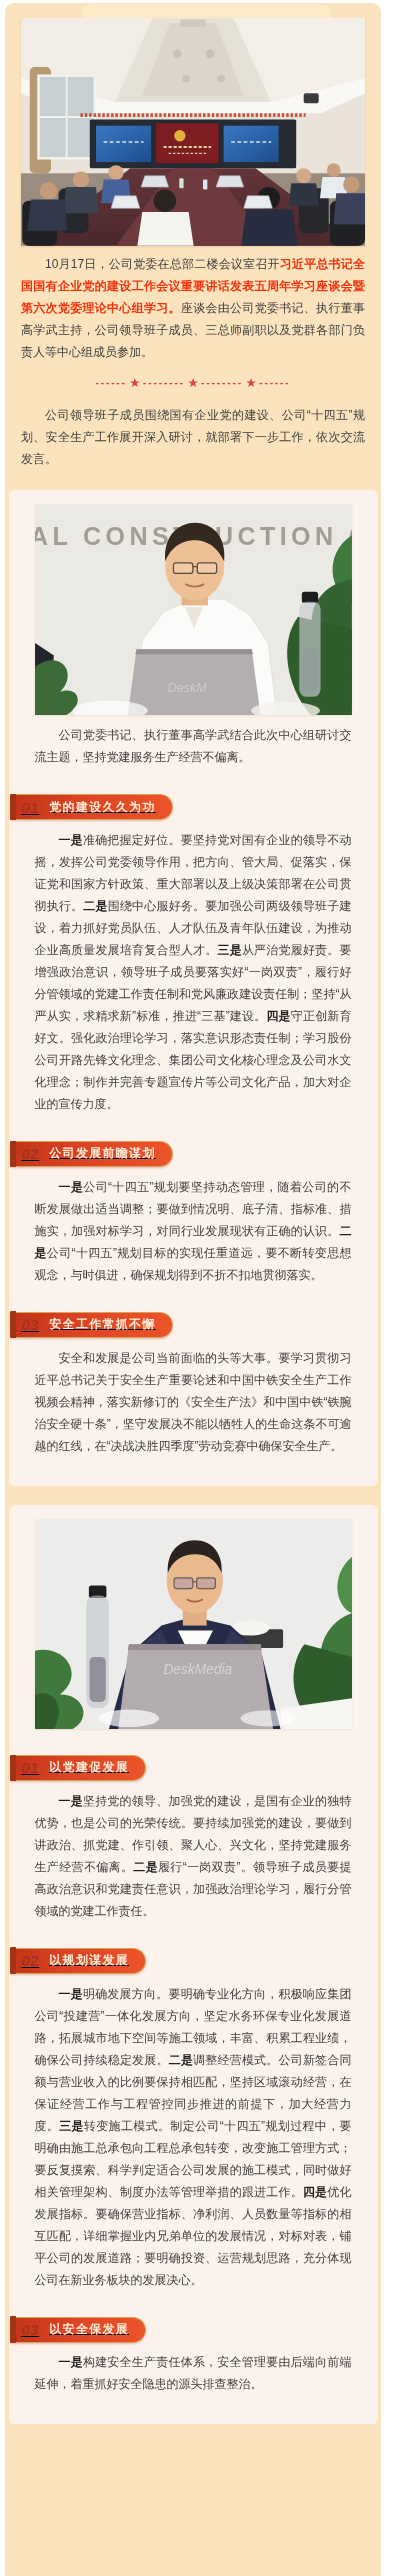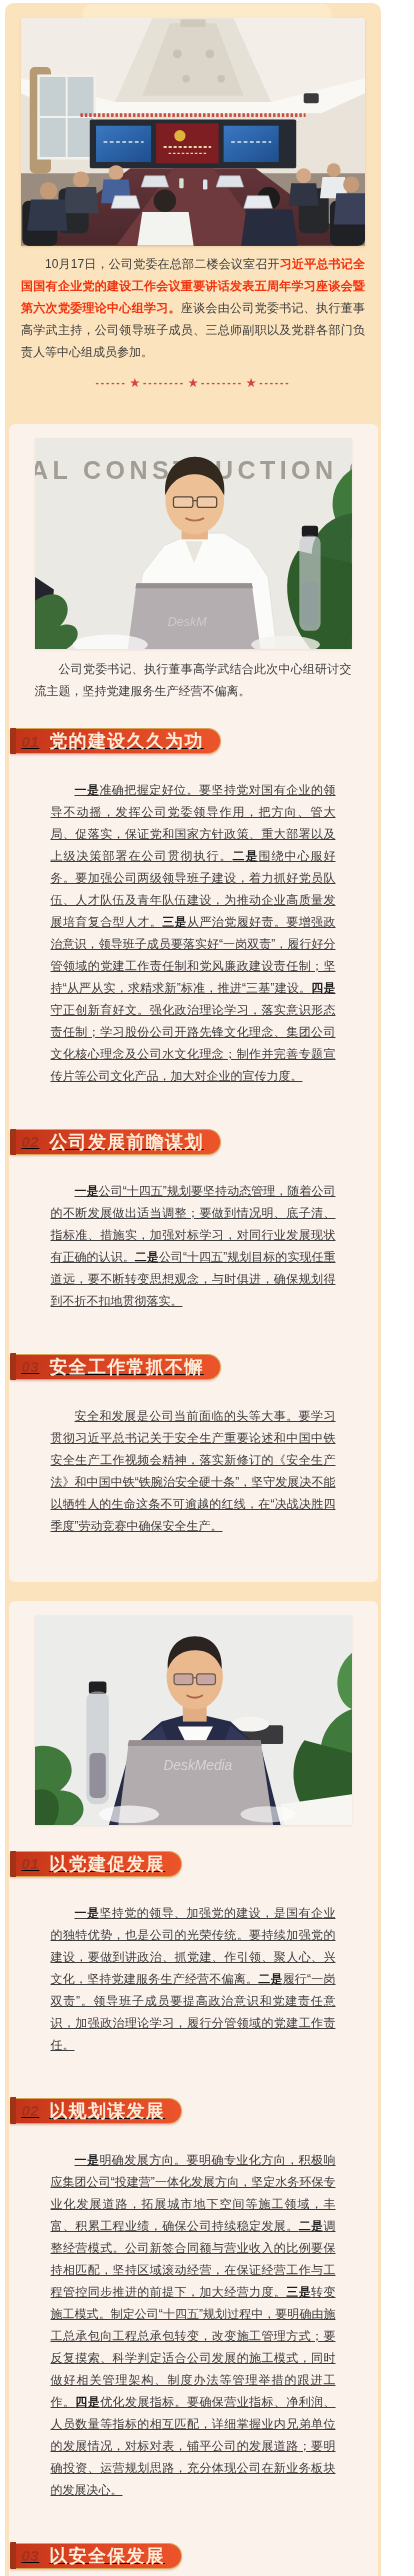--- a/index.html
+++ b/index.html
@@ -30,22 +30,22 @@
   .caption{margin-top:8.8px;}
   .badge{position:relative;display:inline-flex;align-items:center;
         margin:26px 0 8.8px -24.4px;height:24px;padding:0 16.3px 0 11.3px;
         background:linear-gradient(100deg,#c03318 0%,#dd4423 45%,#ec552a 100%);
         border:1.3px solid #d7a557;border-left:none;border-radius:1.9px 13.8px 13.8px 1.9px;
         box-shadow:0 1.3px 1.9px rgba(150,60,20,.25);text-decoration:underline;}
   .badge::before{content:"";position:absolute;left:0;top:-1.3px;bottom:-1.3px;width:6.3px;
         background:#a33316;border-radius:1.3px 0 0 1.3px;}
   .badge-num{position:relative;font-style:italic;font-weight:700;font-size:15px;
         color:#a2321d;margin-right:10px;letter-spacing:0.6px;}
-  .badge-title{font-weight:700;font-size:18px;color:#fcecd9;letter-spacing:1.3px;}
-  .section-body{margin:16px;text-decoration:underline;}
+  .badge-title{font-weight:700;font-size:12px;color:#fcecd9;letter-spacing:1.3px;}
+  .section-body{margin:0;}
   .sign-text{font-weight:700;letter-spacing:7px;}
 </style>
 </head>
 <body>
 
 <div class="page">
   <div class="band">
     <div class="band-glow"></div>
 
     <figure class="photo photo-meeting">
@@ -123,20 +123,21 @@
       <p class="para"><span class="sg-plain">10月17日，公司党委在总部二楼会议室召开</span><span class="sg-red">习近平总书记全国国有企业党的建设工作会议重要讲话发表五周年学习座谈会暨第六次党委理论中心组学习。</span><span class="sg-plain">座谈会由公司党委书记、执行董事高学武主持，公司领导班子成员、三总师副职以及党群各部门负责人等中心组成员参加。</span></p>
       <div class="star-divider">
         <span class="dash">------</span>
         <span class="star">★</span>
         <span class="dash">--------</span>
         <span class="star">★</span>
         <span class="dash">--------</span>
         <span class="star">★</span>
         <span class="dash">------</span>
       </div>
+      <p class="para"><span class="sg-plain">公司领导班子成员围绕国有企业党的建设、公司“十四五”规划、安全生产工作展开深入研讨，就部署下一步工作，依次交流发言。</span></p>
     </div>
 
     <section class="card">
       <figure class="photo photo-card">
         <svg width="317" height="211" viewBox="0 0 506 337" xmlns="http://www.w3.org/2000/svg">
           <rect x="0" y="0" width="506" height="337" fill="#ebe9e4"></rect>
           <text x="-8" y="66" font-size="40" fill="#a29e96" class="sign-text">AL CONSTRUCTION CO., L</text>
           <polygon points="0,222 30,242 22,337 0,337" fill="#23242c"></polygon>
           <path d="M0,260 C40,230 70,270 40,300 C70,290 80,320 50,337 L0,337 Z" fill="#3c6b38"></path>
           <path d="M506,50 C460,80 470,140 506,160 Z" fill="#3f7a3c"></path>

